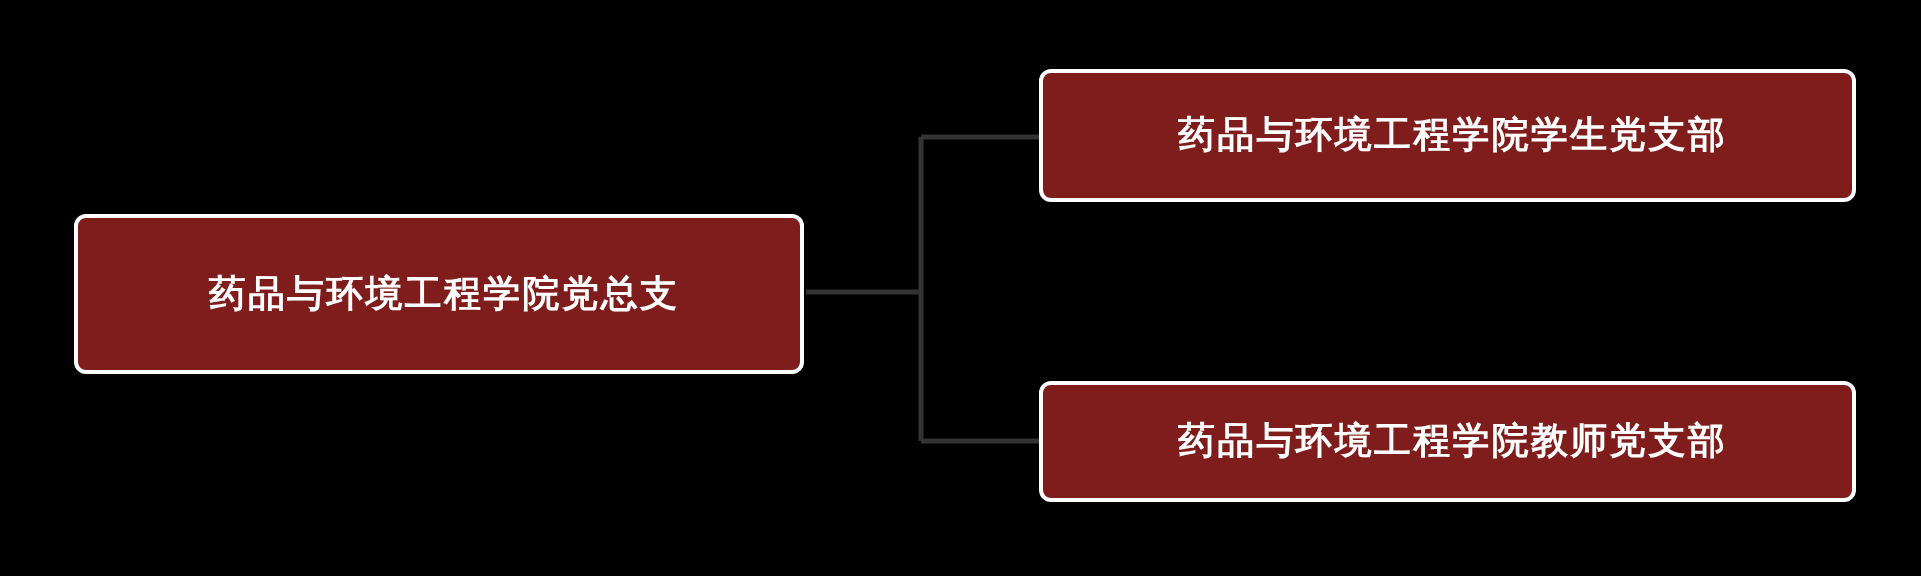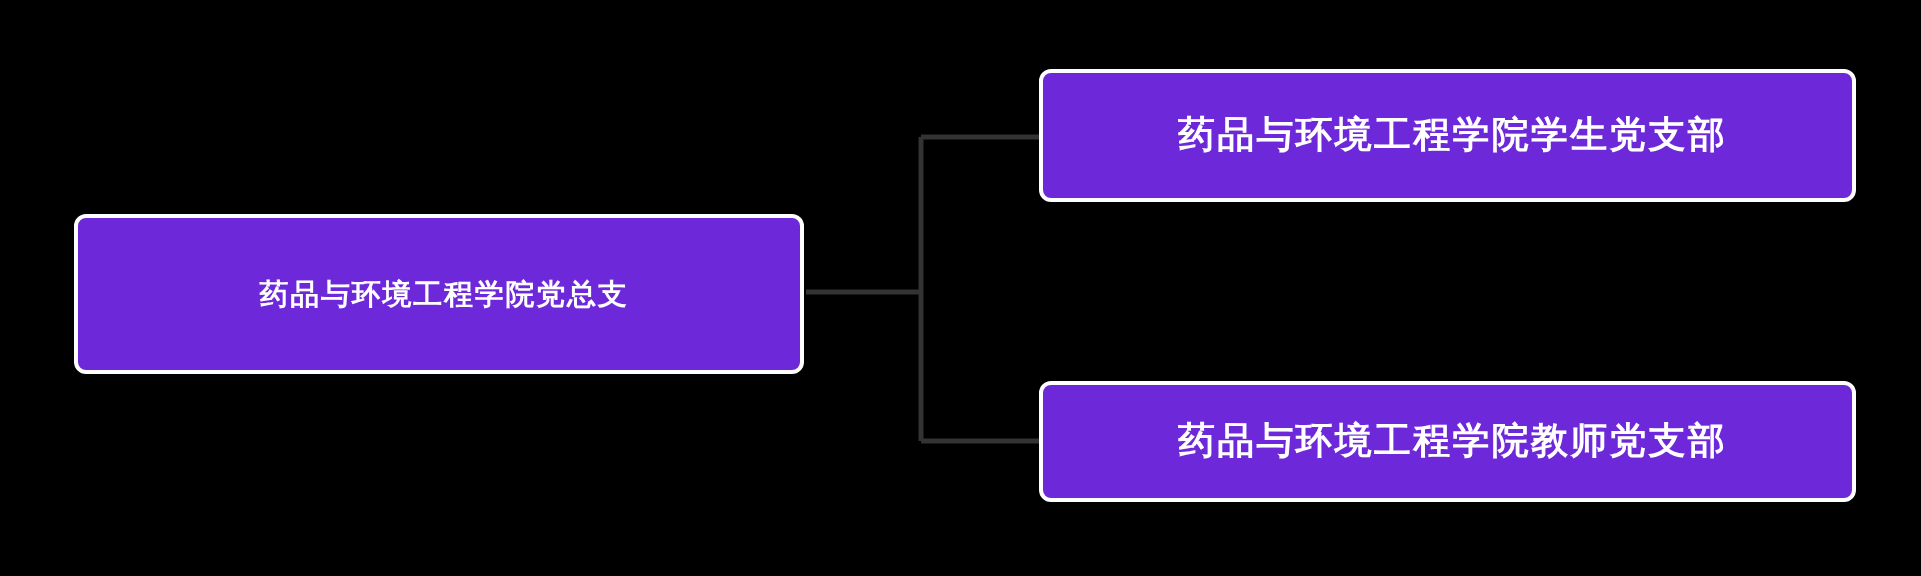--- a/index.html
+++ b/index.html
@@ -26,21 +26,21 @@
     top: 0;
     width: 1921px;
     height: 576px;
     pointer-events: none;
   }
 
   
   .node {
     position: absolute;
     box-sizing: border-box;
-    background: #6d28d9;
+    background: #7f1d1d;
     border: 4px solid #ffffff;
     border-radius: 12px;
     display: flex;
     align-items: center;
     justify-content: center;
     text-align: center;
     padding-left: 10px;
   }
   .node-label {
     color: #ffffff;
@@ -51,21 +51,21 @@
   }
 
   
   #node-root {
     left: 74px;
     top: 214px;
     width: 730px;
     height: 160px;
   }
   #node-root .node-label {
-    font-size: 29px;
+    font-size: 37px;
   }
 
   
   #node-child-student {
     left: 1039px;
     top: 69px;
     width: 817px;
     height: 133px;
   }
   #node-child-teacher {

